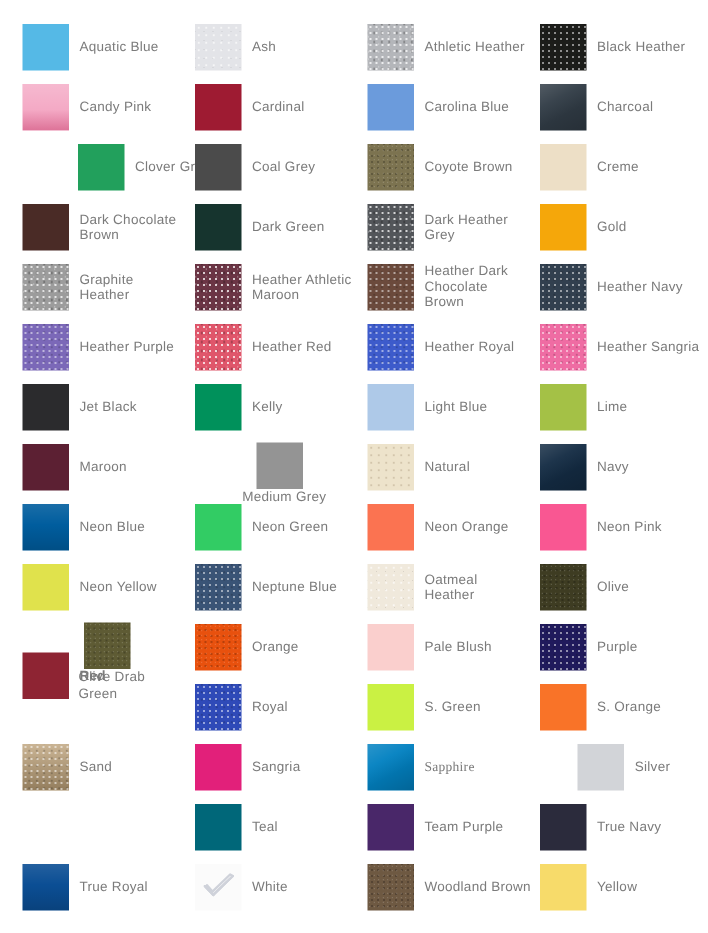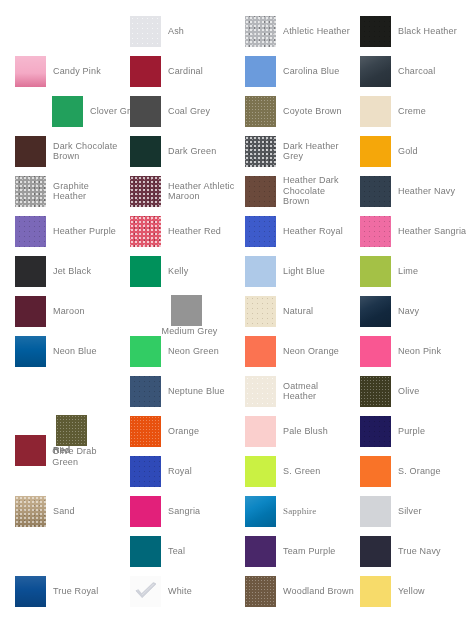--- a/index.html
+++ b/index.html
@@ -113,20 +113,24 @@
     display: flex;
     align-items: center;
     justify-content: center;
   }
   .check-icon svg { display: block; }
 </style>
 </head>
 <body>
 
 <div id="swatch-grid">
+    <div class="swatch-item" style="left: 15px; top: 15px;">
+      <div class="swatch-chip" title="Aquatic Blue" style="background: rgb(85, 185, 230);"></div>
+      <span class="swatch-label">Aquatic Blue</span>
+    </div>
     <div class="swatch-item" style="left: 130px; top: 15px; align-items: center;">
       <div class="swatch-chip" title="Ash" style="background: rgb(227, 228, 232);">
         <span class="tex tex-heather-light"></span>
       </div>
       <span class="swatch-label">Ash</span>
     </div>
     <div class="swatch-item" style="left: 245px; top: 15px;">
       <div class="swatch-chip" title="Athletic Heather" style="background: rgb(180, 182, 186);">
         <span class="tex tex-heather-strong"></span>
       </div>
@@ -295,20 +299,24 @@
       <span class="swatch-label">Neon Green</span>
     </div>
     <div class="swatch-item" style="left: 245px; top: 335px;">
       <div class="swatch-chip" title="Neon Orange" style="background: rgb(251, 115, 81);"></div>
       <span class="swatch-label">Neon Orange</span>
     </div>
     <div class="swatch-item" style="left: 360px; top: 335px;">
       <div class="swatch-chip" title="Neon Pink" style="background: rgb(249, 87, 146);"></div>
       <span class="swatch-label">Neon Pink</span>
     </div>
+    <div class="swatch-item" style="left: 15px; top: 375px;">
+      <div class="swatch-chip" title="Neon Yellow" style="background: rgb(224, 226, 76);"></div>
+      <span class="swatch-label">Neon Yellow</span>
+    </div>
     <div class="swatch-item" style="left: 130px; top: 375px;">
       <div class="swatch-chip" title="Neptune Blue" style="background: rgb(58, 84, 118);">
         <span class="tex tex-heather"></span>
       </div>
       <span class="swatch-label">Neptune Blue</span>
     </div>
     <div class="swatch-item" style="left: 245px; top: 375px;">
       <div class="swatch-chip" title="Oatmeal Heather" style="background: rgb(240, 233, 220);">
         <span class="tex tex-heather-light"></span>
       </div>
@@ -371,21 +379,21 @@
     <div class="swatch-item" style="left: 130px; top: 495px;">
       <div class="swatch-chip" title="Sangria" style="background: rgb(226, 32, 122);"></div>
       <span class="swatch-label">Sangria</span>
     </div>
     <div class="swatch-item" style="left: 245px; top: 495px; font-family: Liberation Serif, serif;">
       <div class="swatch-chip" title="Sapphire" style="background: rgb(2, 129, 193);">
         <span class="tex tex-sheen"></span>
       </div>
       <span class="swatch-label">Sapphire</span>
     </div>
-    <div class="swatch-item" style="left: 360px; top: 495px;">
+    <div class="swatch-item" style="left: 360px; top: 495px; justify-content: center;">
       <div class="swatch-chip" title="Silver" style="background: rgb(210, 212, 216);"></div>
       <span class="swatch-label">Silver</span>
     </div>
     <div class="swatch-item" style="left: 130px; top: 535px;">
       <div class="swatch-chip" title="Teal" style="background: rgb(0, 103, 121);"></div>
       <span class="swatch-label">Teal</span>
     </div>
     <div class="swatch-item" style="left: 245px; top: 535px;">
       <div class="swatch-chip" title="Team Purple" style="background: rgb(73, 39, 105);"></div>
       <span class="swatch-label">Team Purple</span>

